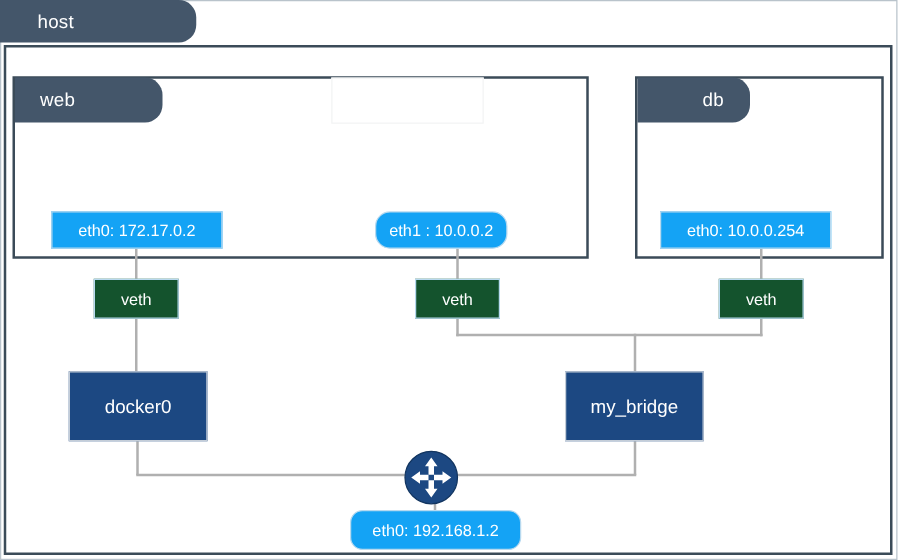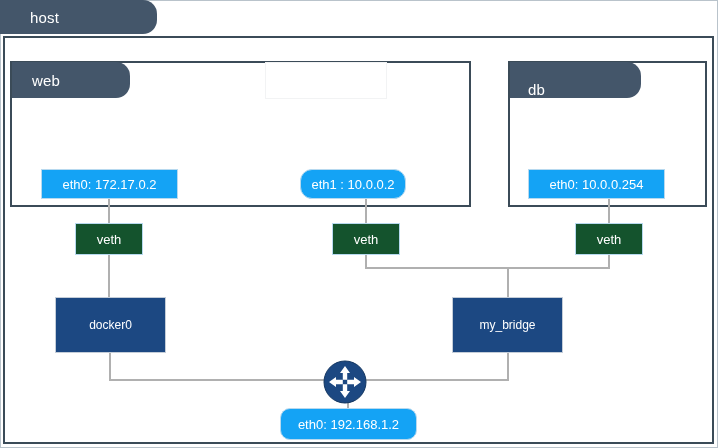--- a/index.html
+++ b/index.html
@@ -93,21 +93,21 @@
   
   .bridge-box {
     position: absolute;
     box-sizing: border-box;
     background: #1c4882;
     border: 1px solid #c4cdd8;
     color: #ffffff;
     display: flex;
     align-items: center;
     justify-content: center;
-    font-size: 12px;
+    font-size: 15px;
     z-index: 4;
   }
   
   .conn {
     position: absolute;
     background: #b0b0b0;
     z-index: 1;
   }
   .conn-v { width: 2px; }
   .conn-h { height: 2px; }
@@ -137,21 +137,21 @@
   </div>
 
   <div class="ghost-rect" style="left:265px; top:62px; width:122px; height:37px;"></div>
 
   <div class="iface-box" style="left:41px; top:169px; width:137px; height:30px;">eth0: 172.17.0.2</div>
 
   <div class="iface-box" style="left:300px; top:169px; width:106px; height:30px;border-radius:12px;">eth1 : 10.0.0.2</div>
 
   <div class="container-box" style="left:508px; top:61px; width:199px; height:146px;"></div>
 
-  <div class="container-tab" style="left:510px; top:62px; width:131px; height:36px; padding-left:18px;align-items:flex-end;">
+  <div class="container-tab" style="left:510px; top:62px; width:90px; height:36px; padding-left:52px;">
     <span class="tab-label">db</span>
   </div>
 
   <div class="iface-box" style="left:528px; top:169px; width:137px; height:30px;">eth0: 10.0.0.254</div>
 
   <div class="conn conn-v" style="left:108px; top:199px; height:24px;"></div>
 
   <div class="conn conn-v" style="left:365px; top:199px; height:24px;"></div>
 
   <div class="conn conn-v" style="left:608px; top:199px; height:24px;"></div>

